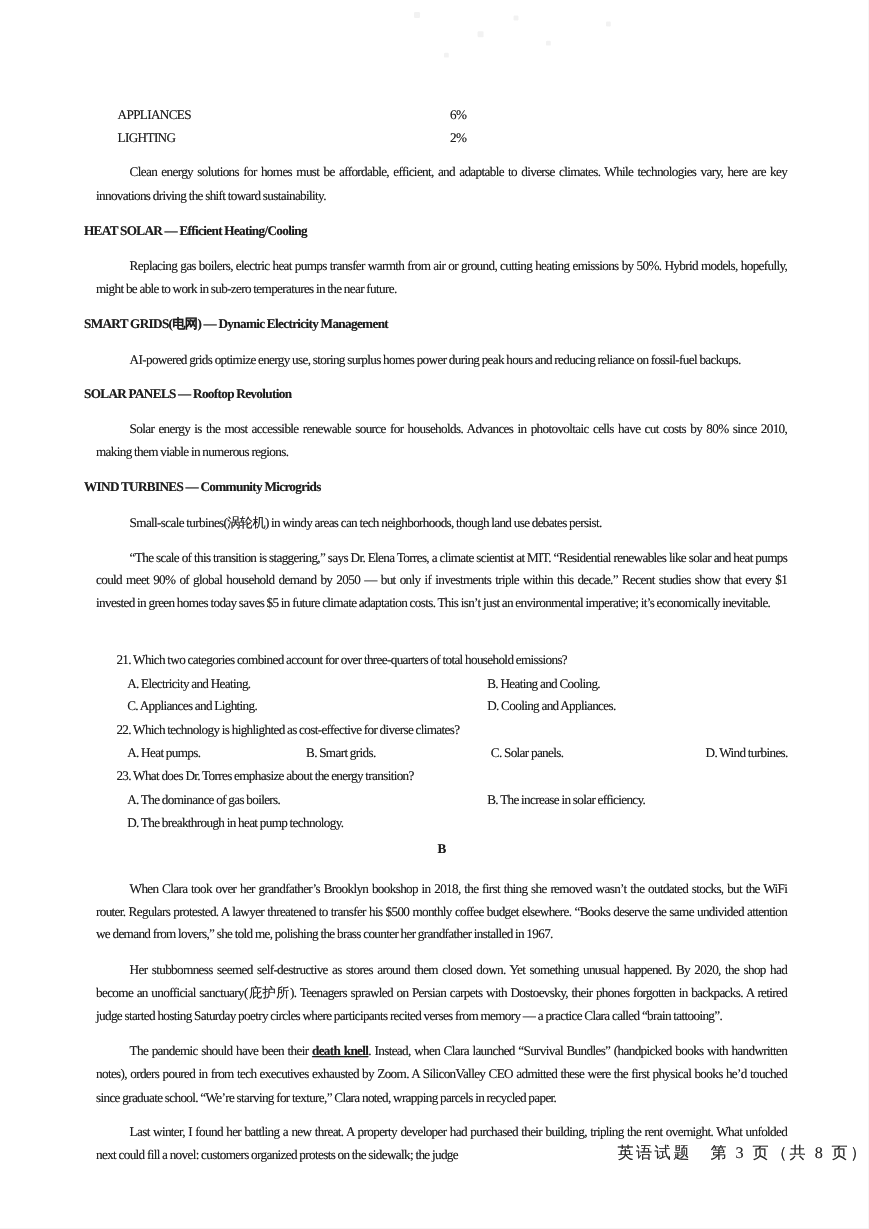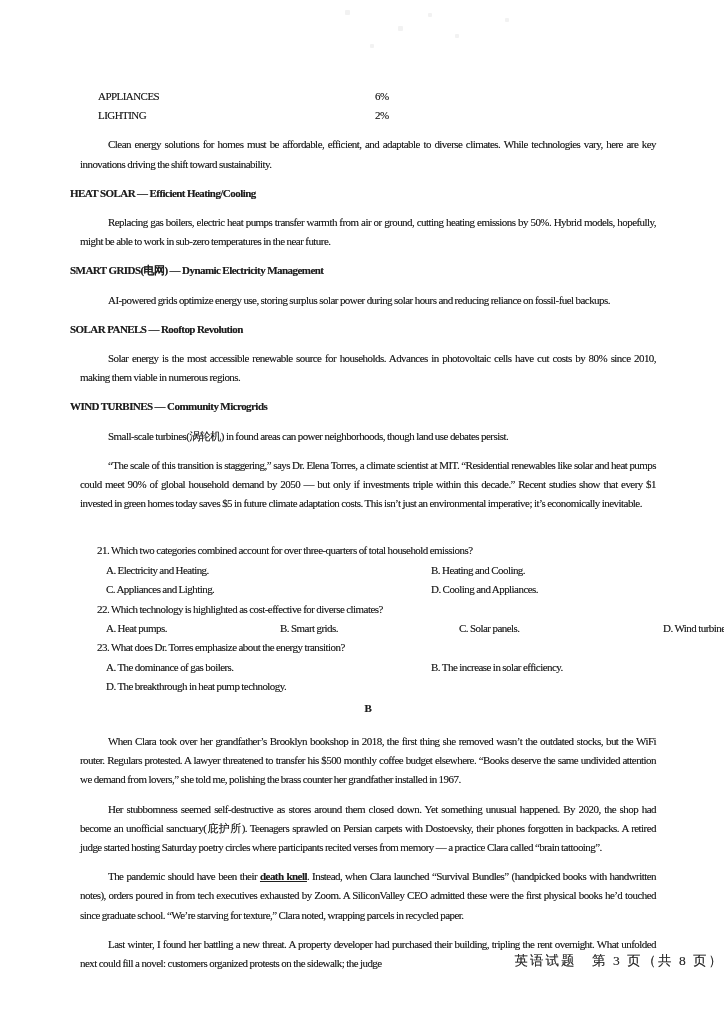--- a/index.html
+++ b/index.html
@@ -20,21 +20,21 @@
     line-height:19.2px;
     letter-spacing:-0.55px;
     word-spacing:-0.2px;
     text-align:justify;
   }
   .kv-row{padding-left:28px;}
   .kv-label{display:inline-block;width:277px;}
   .para{margin:10px;text-indent:28px;}
   .heading{font-weight:bold;}
   .q-block{line-height:19.4px;margin-left:27px;}
-  .opt-row{display:grid;padding-left:9px;gap:25px;}
+  .opt-row{display:grid;padding-left:9px;}
   .opt-row.two{grid-template-columns:300px 1fr;}
   .opt-row.four{grid-template-columns:149px 154px 179px 1fr;}
   .opt{white-space:nowrap;overflow:visible;text-align:left;}
   .section-label{text-align:center;font-weight:bold;margin:2px 0 14px 0;text-indent:0;}
   .bu{font-weight:bold;text-decoration:underline;}
   .footer{
     position:absolute;left:0;right:0;top:952px;
     text-align:right;
     font-size:13.5px;
     letter-spacing:2px;
@@ -54,25 +54,25 @@
   <div class="speck" style="left:505px;top:18px;width:4px;height:4px;"></div>
   <div class="speck" style="left:370px;top:44px;width:4px;height:4px;"></div>
 
   <div class="content" id="content">
       <div class="kv-row"><span class="kv-label">APPLIANCES</span><span>6%</span></div>
       <div class="kv-row"><span class="kv-label">LIGHTING</span><span>2%</span></div>
       <p class="para">Clean energy solutions for homes must be affordable, efficient, and adaptable to diverse climates. While technologies vary, here are key innovations driving the shift toward sustainability.</p>
       <div class="heading">HEAT SOLAR — Efficient Heating/Cooling</div>
       <p class="para">Replacing gas boilers, electric heat pumps transfer warmth from air or ground, cutting heating emissions by 50%. Hybrid models, hopefully, might be able to work in sub-zero temperatures in the near future.</p>
       <div class="heading">SMART GRIDS(电网) — Dynamic Electricity Management</div>
-      <p class="para">AI-powered grids optimize energy use, storing surplus solar power during solar hours and reducing reliance on fossil-fuel backups.</p>
+      <p class="para">AI-powered grids optimize energy use, storing surplus homes power during peak hours and reducing reliance on fossil-fuel backups.</p>
       <div class="heading">SOLAR PANELS — Rooftop Revolution</div>
       <p class="para">Solar energy is the most accessible renewable source for households. Advances in photovoltaic cells have cut costs by 80% since 2010, making them viable in numerous regions.</p>
       <div class="heading">WIND TURBINES — Community Microgrids</div>
-      <p class="para">Small-scale turbines(涡轮机) in found areas can power neighborhoods, though land use debates persist.</p>
+      <p class="para">Small-scale turbines(涡轮机) in windy areas can tech neighborhoods, though land use debates persist.</p>
       <p class="para">“The scale of this transition is staggering,” says Dr. Elena Torres, a climate scientist at MIT. “Residential renewables like solar and heat pumps could meet 90% of global household demand by 2050 — but only if investments triple within this decade.” Recent studies show that every $1 invested in green homes today saves $5 in future climate adaptation costs. This isn’t just an environmental imperative; it’s economically inevitable.</p>
       <div style="height: 18px;"></div>
       <div class="q-block">
         <div class="q-text">21. Which two categories combined account for over three-quarters of total household emissions?</div>
         <div class="opt-row two">
           <span class="opt">A. Electricity and Heating.</span>
           <span class="opt">B. Heating and Cooling.</span>
         </div>
         <div class="opt-row two">
           <span class="opt">C. Appliances and Lighting.</span>

